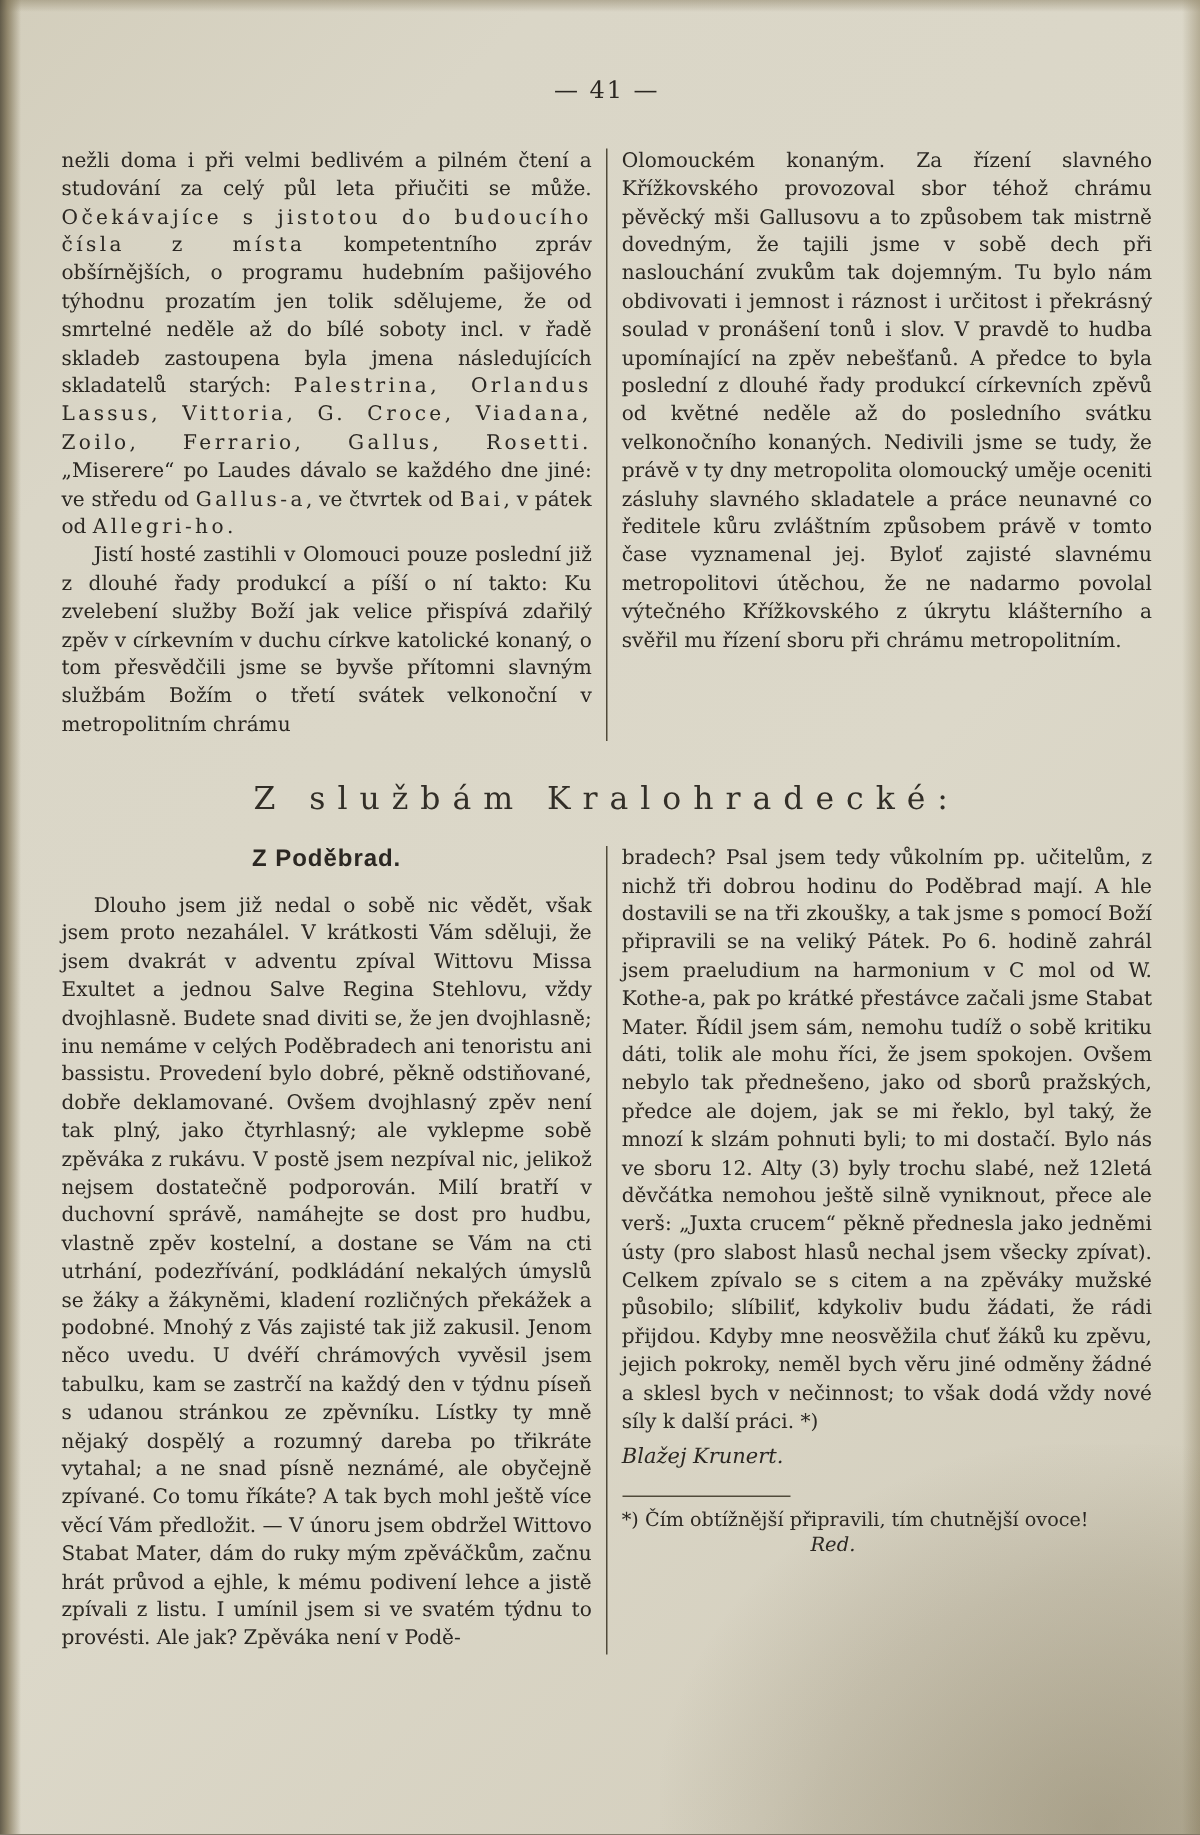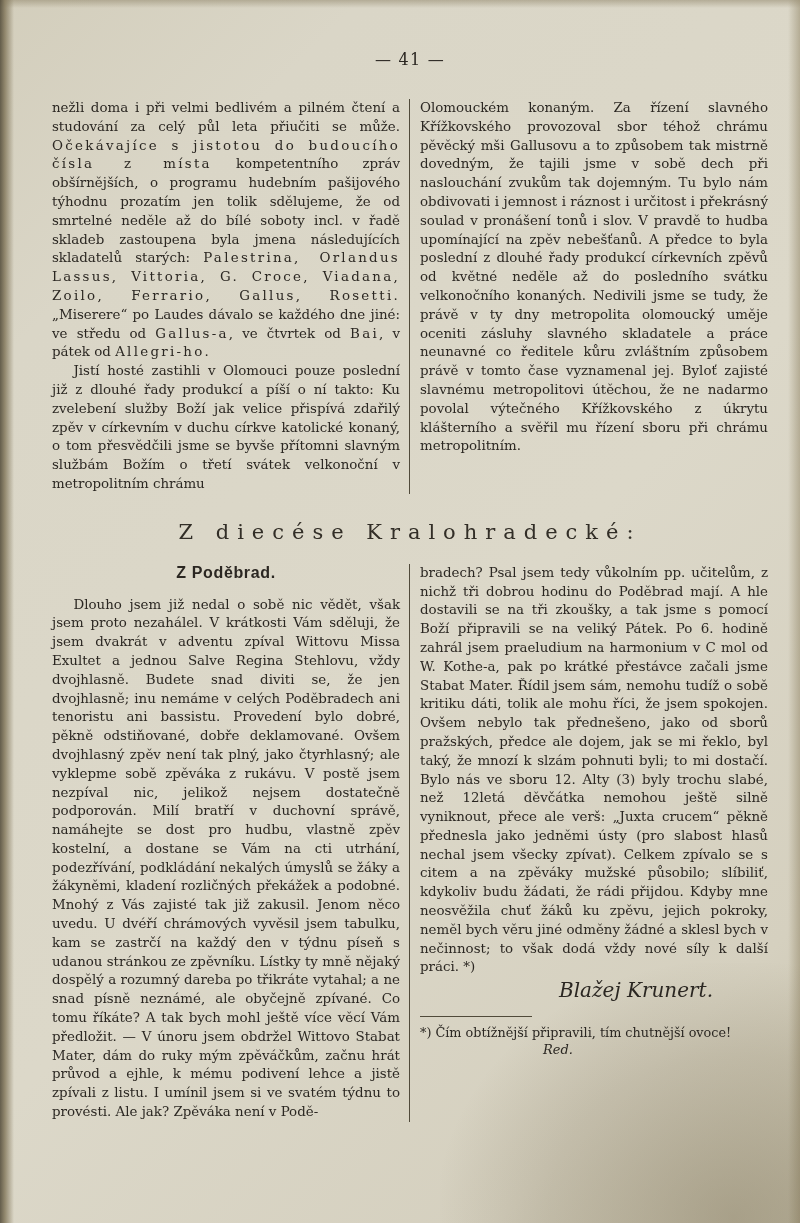--- a/index.html
+++ b/index.html
@@ -31,23 +31,22 @@
     position:absolute;left:0;top:0;right:0;height:8px;
     background:linear-gradient(to bottom,#8d8266 0%,rgba(160,150,120,0) 100%);
     opacity:.5;
   }
   .corner-shade{
     position:absolute;right:-60px;bottom:-80px;width:420px;height:340px;
     background:radial-gradient(ellipse at 70% 75%,rgba(110,98,70,.38) 0%,rgba(110,98,70,.18) 45%,rgba(110,98,70,0) 72%);
   }
   .content{
     position:relative;
-    padding:50px 32px 0 16px;
+    padding:50px 32px 0 41px;
     box-sizing:border-box;
-    margin-left:36px;
   }
   .page-number{
     text-align:center;
     font-size:16px;
     letter-spacing:.08em;
     margin-bottom:30px;
   }
   .cols{
     display:flex;
     align-items:stretch;
@@ -78,25 +77,25 @@
   }
   .subsection-heading{
     text-align:center;
     font-family:"Liberation Sans","DejaVu Sans",sans-serif;
     font-weight:bold;
     font-size:16px;
     letter-spacing:.04em;
     margin-bottom:13px;
   }
   .signature{
-    text-align:right;
+    text-align:left;
     font-style:italic;
     padding-right:55px;
     margin-top:4px;
-    font-size:20px;
+    font-size:14px;
   }
   .footnote-block{margin-top:16px;}
   .fn-rule{
     width:112px;height:0;
     border-top:1px solid #504a3a;
     margin-bottom:7px;
   }
   .footnote{
     font-size:12.8px;
     line-height:17px;
@@ -126,21 +125,21 @@
       <div class="col left">
         <p><span>nežli doma i při velmi bedlivém a pilném čtení a studování za celý půl leta přiučiti se může. </span><span class="sperr">Očekávajíce s jistotou do budoucího čísla z místa</span><span> kompetentního zpráv obšírnějších, o programu hudebním pašijového týhodnu prozatím jen tolik sdělujeme, že od smrtelné neděle až do bílé soboty incl. v řadě skladeb zastoupena byla jmena následujících skladatelů starých: </span><span class="sperr">Palestrina, Orlandus Lassus, Vittoria, G. Croce, Viadana, Zoilo, Ferrario, Gallus, Rosetti.</span><span> „Miserere“ po Laudes dávalo se každého dne jiné: ve středu od </span><span class="sperr">Gallus-a</span><span>, ve čtvrtek od </span><span class="sperr">Bai</span><span>, v pátek od </span><span class="sperr">Allegri-ho</span><span>.</span></p>
         <p class="indent"><span>Jistí hosté zastihli v Olomouci pouze poslední již z dlouhé řady produkcí a píší o ní takto: Ku zvelebení služby Boží jak velice přispívá zdařilý zpěv v církevním v duchu církve katolické konaný, o tom přesvědčili jsme se byvše přítomni slavným službám Božím o třetí svátek velkonoční v metropolitním chrámu</span></p>
       </div>
       <div class="divider"></div>
       <div class="col right">
         <p><span>Olomouckém konaným. Za řízení slavného Křížkovského provozoval sbor téhož chrámu pěvěcký mši Gallusovu a to způsobem tak mistrně dovedným, že tajili jsme v sobě dech při naslouchání zvukům tak dojemným. Tu bylo nám obdivovati i jemnost i ráznost i určitost i překrásný soulad v pronášení tonů i slov. V pravdě to hudba upomínající na zpěv nebešťanů. A předce to byla poslední z dlouhé řady produkcí církevních zpěvů od květné neděle až do posledního svátku velkonočního konaných. Nedivili jsme se tudy, že právě v ty dny metropolita olomoucký uměje oceniti zásluhy slavného skladatele a práce neunavné co ředitele kůru zvláštním způsobem právě v tomto čase vyznamenal jej. Byloť zajisté slavnému metropolitovi útěchou, že ne nadarmo povolal výtečného Křížkovského z úkrytu klášterního a svěřil mu řízení sboru při chrámu metropolitním.</span></p>
       </div>
     </div>
 
-    <div class="section-heading">Z diecése Kralohradecké:</div>
+    <div class="section-heading">Z službám Kralohradecké:</div>
 
     <div class="cols">
       <div class="col left">
         <div class="subsection-heading">Z Poděbrad.</div>
         <p class="indent"><span>Dlouho jsem již nedal o sobě nic vědět, však jsem proto nezahálel. V krátkosti Vám sděluji, že jsem dvakrát v adventu zpíval Wittovu Missa Exultet a jednou Salve Regina Stehlovu, vždy dvojhlasně. Budete snad diviti se, že jen dvojhlasně; inu nemáme v celých Poděbradech ani tenoristu ani bassistu. Provedení bylo dobré, pěkně odstiňované, dobře deklamované. Ovšem dvojhlasný zpěv není tak plný, jako čtyrhlasný; ale vyklepme sobě zpěváka z rukávu. V postě jsem nezpíval nic, jelikož nejsem dostatečně podporován. Milí bratří v duchovní správě, namáhejte se dost pro hudbu, vlastně zpěv kostelní, a dostane se Vám na cti utrhání, podezřívání, podkládání nekalých úmyslů se žáky a žákyněmi, kladení rozličných překážek a podobné. Mnohý z Vás zajisté tak již zakusil. Jenom něco uvedu. U dvéří chrámových vyvěsil jsem tabulku, kam se zastrčí na každý den v týdnu píseň s udanou stránkou ze zpěvníku. Lístky ty mně nějaký dospělý a rozumný dareba po třikráte vytahal; a ne snad písně neznámé, ale obyčejně zpívané. Co tomu říkáte? A tak bych mohl ještě více věcí Vám předložit. — V únoru jsem obdržel Wittovo Stabat Mater, dám do ruky mým zpěváčkům, začnu hrát průvod a ejhle, k mému podivení lehce a jistě zpívali z listu. I umínil jsem si ve svatém týdnu to provésti. Ale jak? Zpěváka není v Podě-</span></p>
       </div>
       <div class="divider"></div>
       <div class="col right">
         <p><span>bradech? Psal jsem tedy vůkolním pp. učitelům, z nichž tři dobrou hodinu do Poděbrad mají. A hle dostavili se na tři zkoušky, a tak jsme s pomocí Boží připravili se na veliký Pátek. Po 6. hodině zahrál jsem praeludium na harmonium v C mol od W. Kothe-a, pak po krátké přestávce začali jsme Stabat Mater. Řídil jsem sám, nemohu tudíž o sobě kritiku dáti, tolik ale mohu říci, že jsem spokojen. Ovšem nebylo tak přednešeno, jako od sborů pražských, předce ale dojem, jak se mi řeklo, byl taký, že mnozí k slzám pohnuti byli; to mi dostačí. Bylo nás ve sboru 12. Alty (3) byly trochu slabé, než 12letá děvčátka nemohou ještě silně vyniknout, přece ale verš: „Juxta crucem“ pěkně přednesla jako jedněmi ústy (pro slabost hlasů nechal jsem všecky zpívat). Celkem zpívalo se s citem a na zpěváky mužské působilo; slíbiliť, kdykoliv budu žádati, že rádi přijdou. Kdyby mne neosvěžila chuť žáků ku zpěvu, jejich pokroky, neměl bych věru jiné odměny žádné a sklesl bych v nečinnost; to však dodá vždy nové síly k další práci. *)</span></p>
         <div class="signature">Blažej Krunert.</div>

